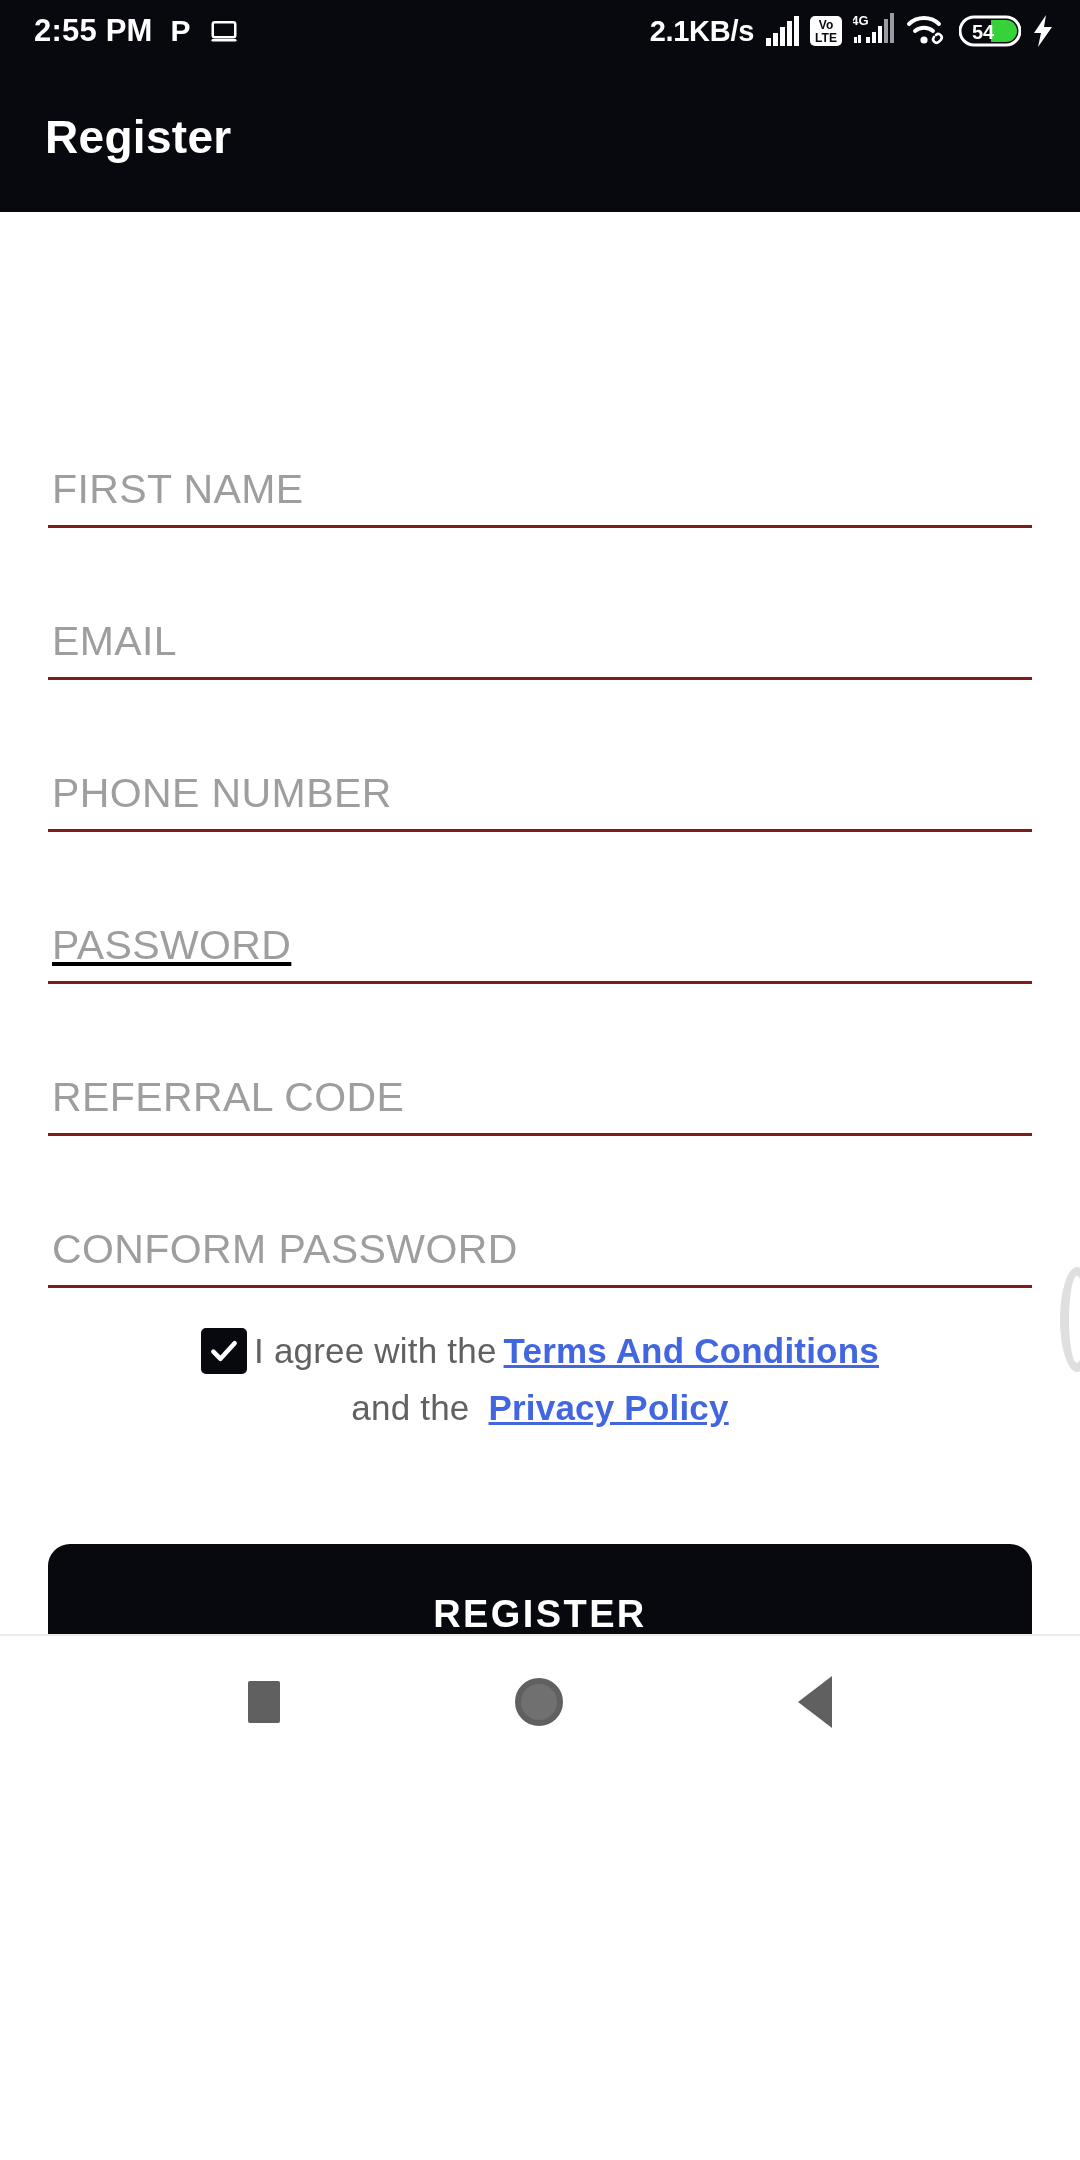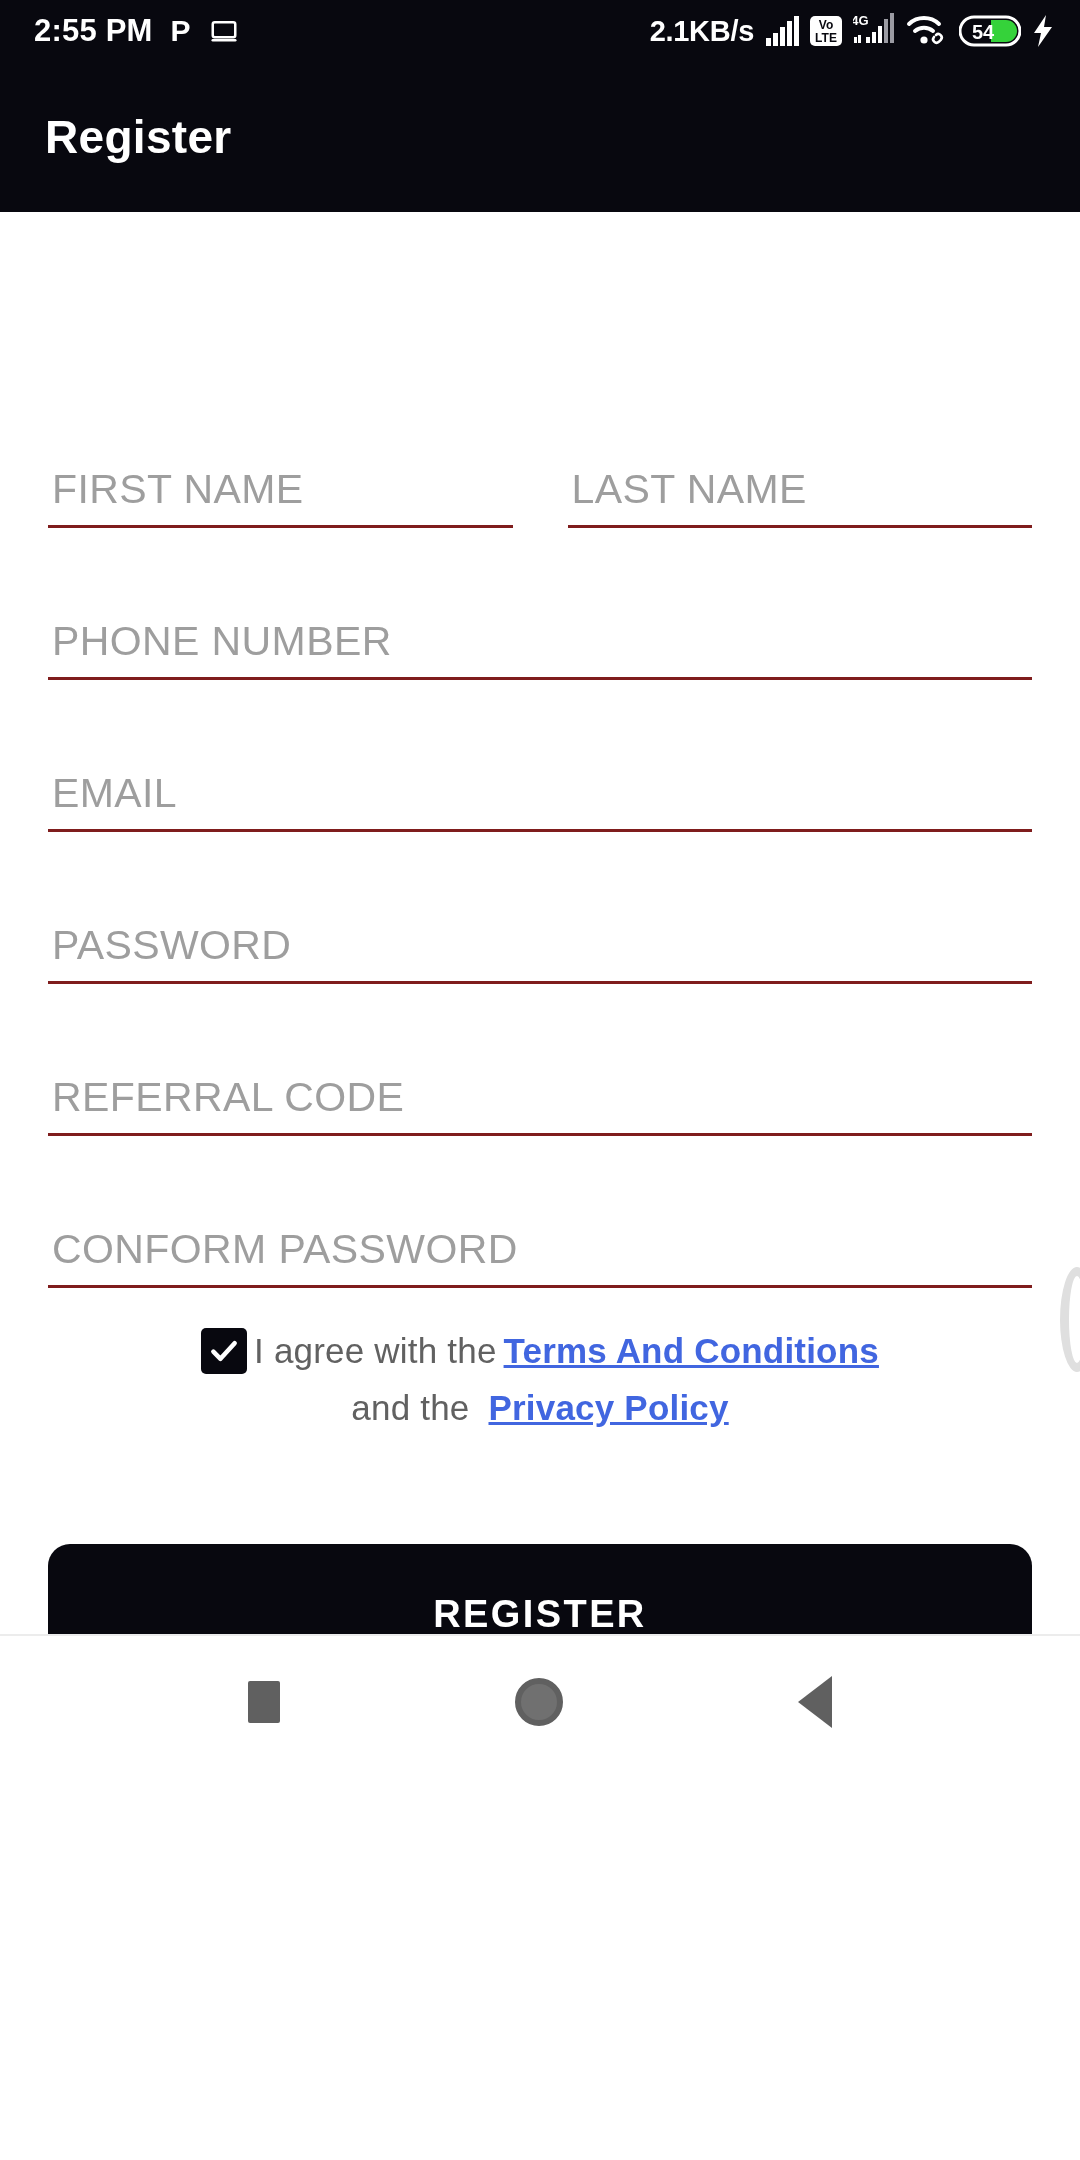--- a/index.html
+++ b/index.html
@@ -113,21 +113,21 @@
   }
   .field-input::placeholder {
     color: #9e9e9e;
     opacity: 1;
     letter-spacing: 0.4px;
   }
 
   .row-names { margin-top: 212px; }
   .row-email { margin-top: 48px; }
   .row-phone { margin-top: 48px; }
-  .row-password { margin-top: 48px; }
+  .row-password { margin-top: 48px; text-decoration: underline; }
   .row-confirm { margin-top: 48px; }
   .row-referral { margin-top: 48px; }
 
   
   .terms {
     margin-top: 40px;
     padding: 0 30px;
   }
   .terms-line {
     display: flex;
@@ -322,34 +322,31 @@
   <div class="app-bar">
     <span class="app-bar-title">Register</span>
   </div>
 
   <div class="content">
 
     <div class="field-row row-names">
       <div class="field">
         <input class="field-input" type="text" placeholder="FIRST NAME" style="">
       </div>
-      <div class="field">
-        <input class="field-input" type="text" placeholder="LAST NAME" style="">
+    </div>
+
+    <div class="field-row row-email">
+      <div class="field">
+        <input class="field-input" type="email" placeholder="EMAIL" style="">
       </div>
     </div>
 
     <div class="field-row row-phone">
       <div class="field">
         <input class="field-input" type="tel" placeholder="PHONE NUMBER" style="">
-      </div>
-    </div>
-
-    <div class="field-row row-email">
-      <div class="field">
-        <input class="field-input" type="email" placeholder="EMAIL" style="">
       </div>
     </div>
 
     <div class="field-row row-password">
       <div class="field">
         <input class="field-input" type="text" placeholder="PASSWORD" style="">
       </div>
     </div>
 
     <div class="field-row row-referral">

